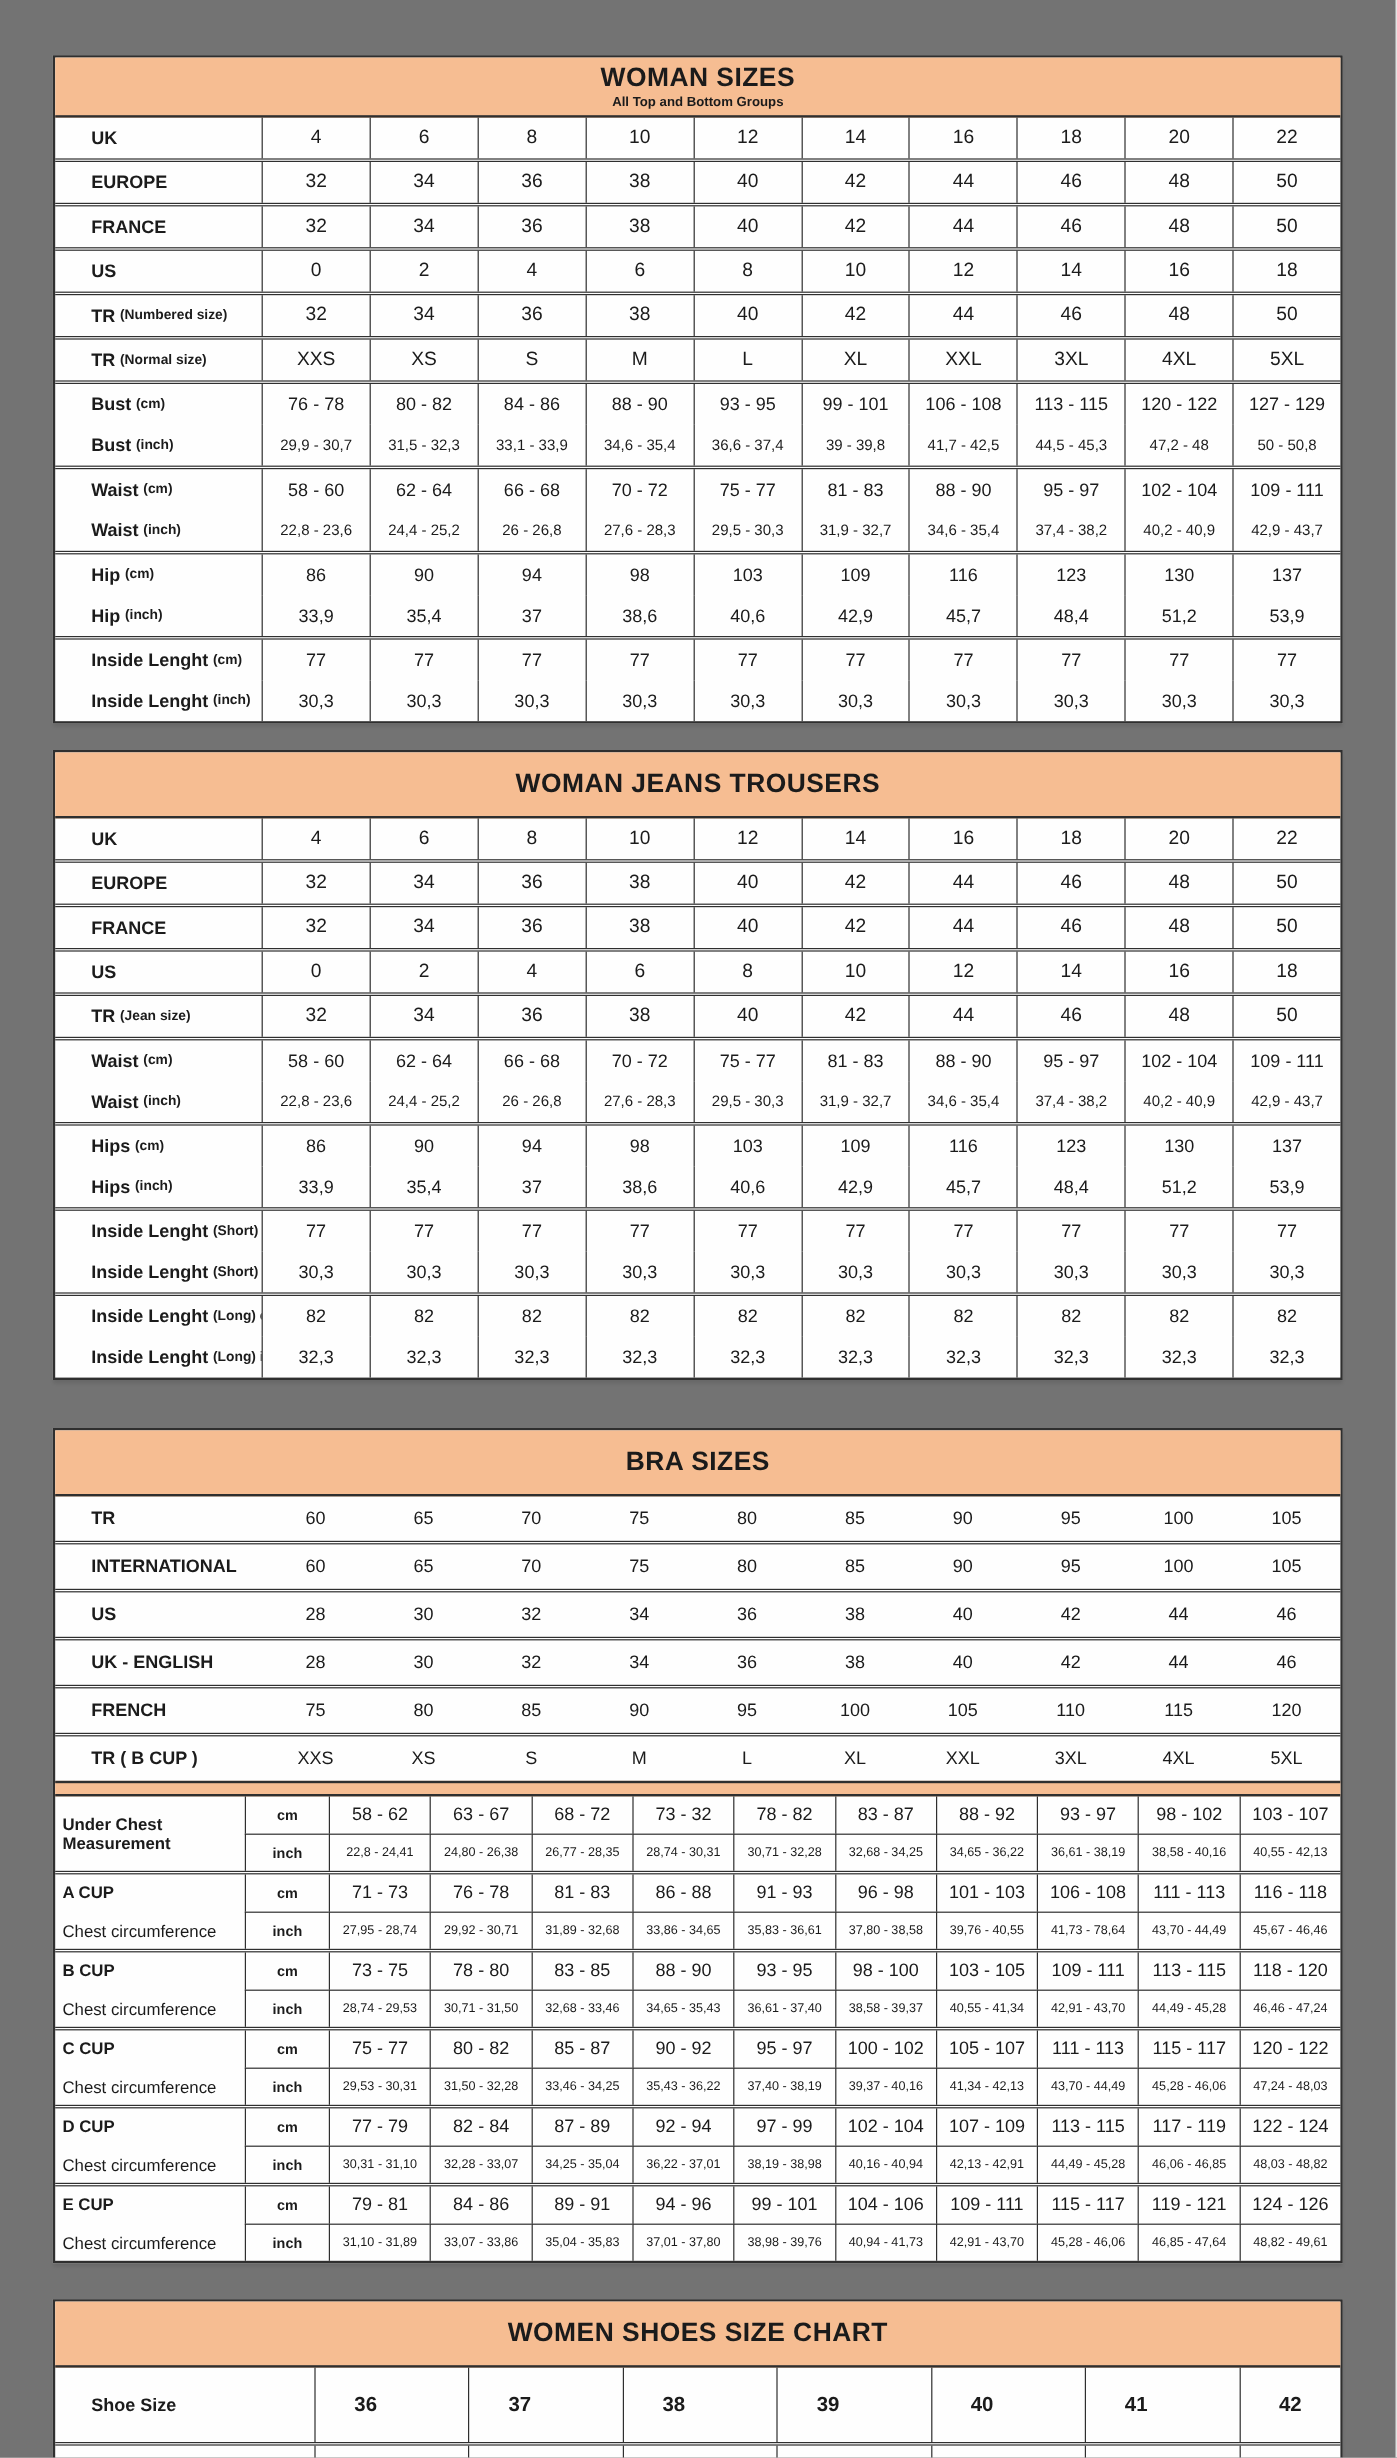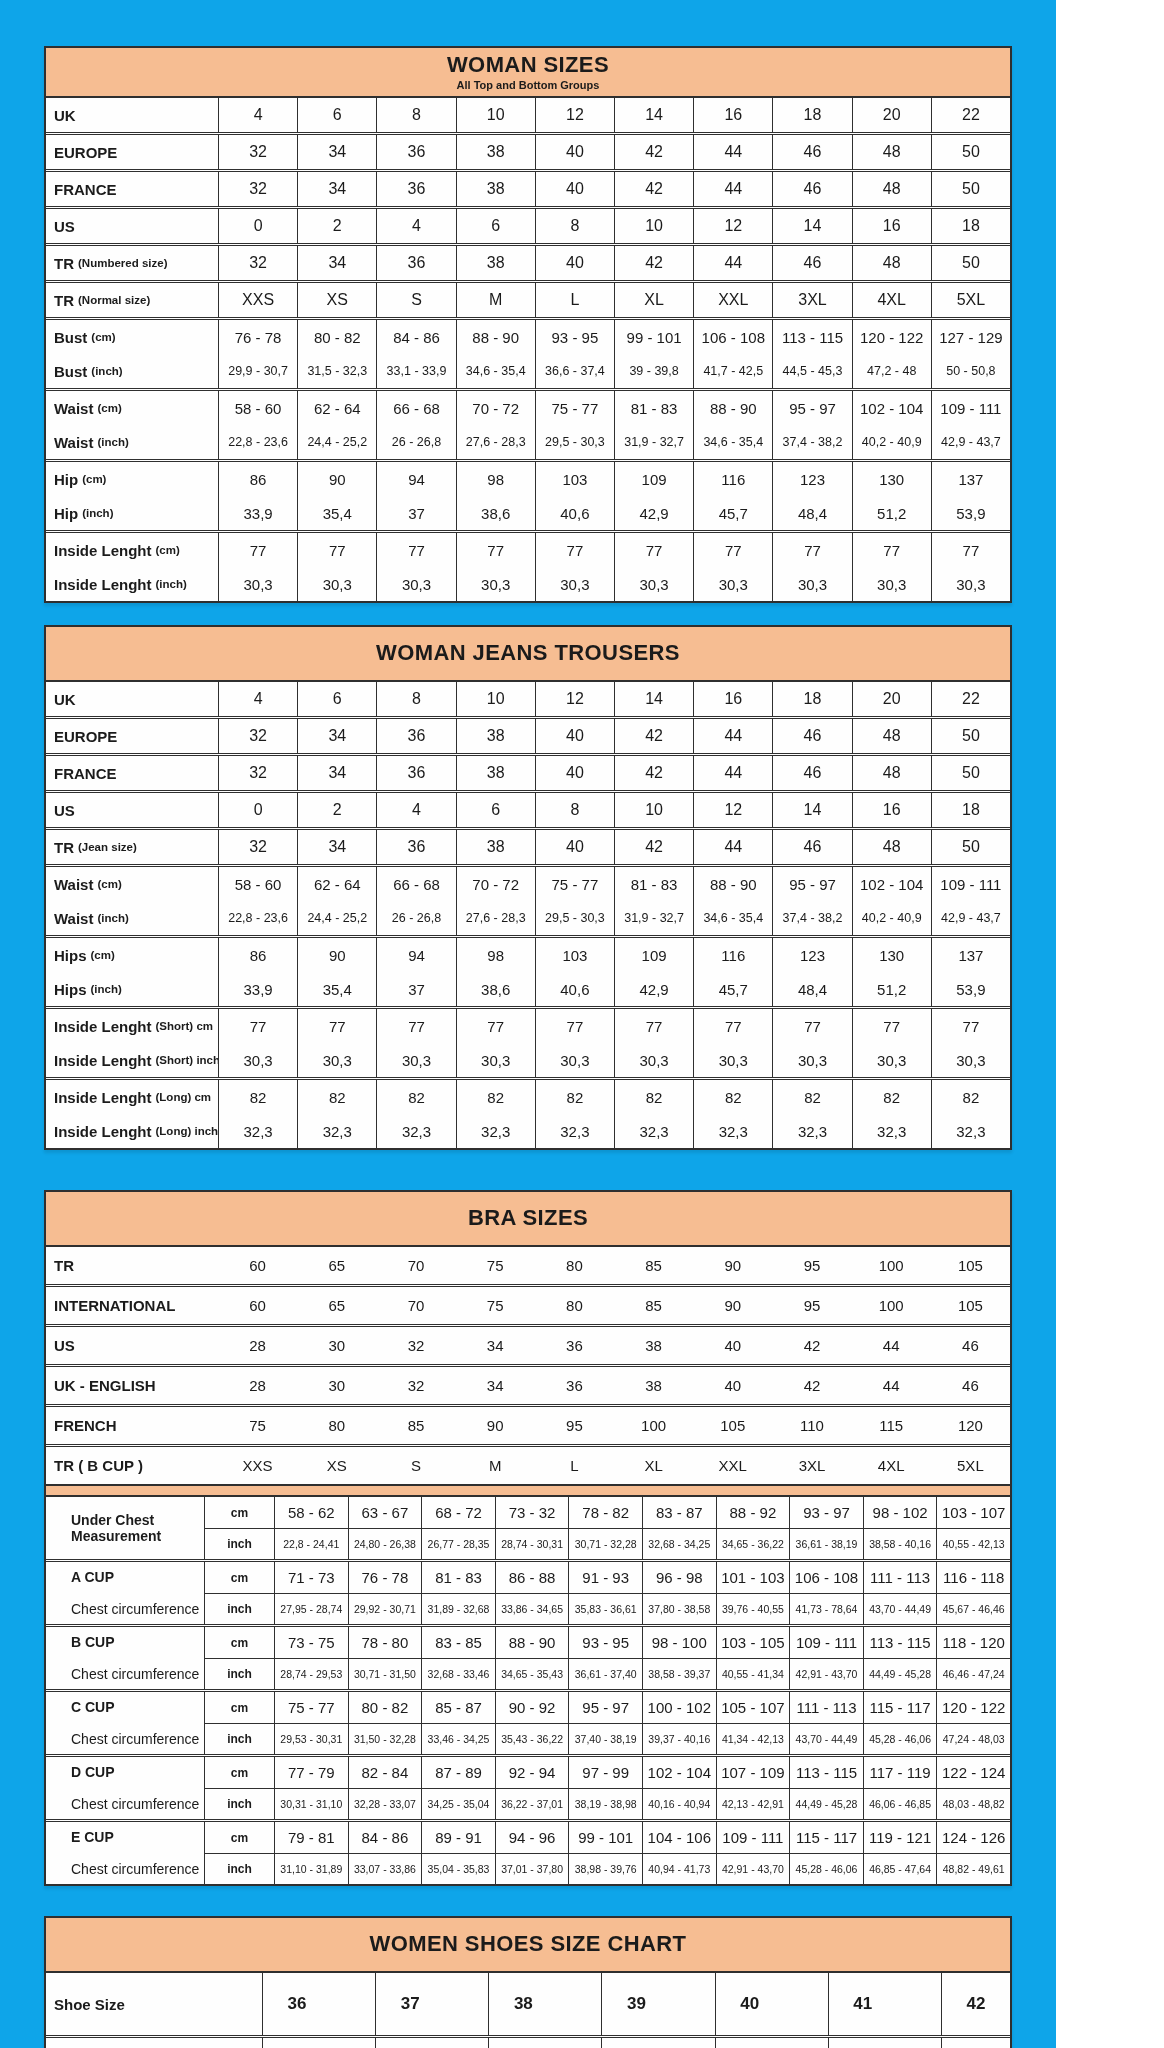--- a/index.html
+++ b/index.html
@@ -2,46 +2,46 @@
 <html style="--accent: #f6bd92; --bd: #2f2f2f; --txt: #1b1b1b;"><head>
 <meta charset="utf-8">
 <style>
   :root{
     --bd:#2f2f2f;
     --accent:#f6bd92;
     --txt:#1b1b1b;
   }
   *{box-sizing:border-box;margin:0;padding:0;}
   body{background:#fff;font-family:"Liberation Sans",sans-serif;color:var(--txt);}
-  .sheet{width:1056px;height:2048px;background:#0ea5e9;overflow:hidden;position:relative;}
+  .sheet{width:1163px;height:2048px;background:#737373;overflow:hidden;position:relative;}
   .tbl{margin:0 44px;border:2.5px solid var(--bd);background:#fefefe;box-shadow:0 3px 3px rgba(0,0,0,.10);}
   .tbl-title{background:var(--accent);border-bottom:2.5px solid var(--bd);text-align:center;padding:4px 0 5px 0;}
   .tbl-title.pad-lg{padding:13px 0 14px 0;}
   .t-main{font-size:22px;font-weight:bold;letter-spacing:.4px;}
   .t-sub{font-size:11px;font-weight:bold;margin-top:1px;}
   .section + .section{border-top:3px double var(--bd);}
   .row{display:grid;}
   .cols10{grid-template-columns:172px repeat(10,1fr);}
   .cols7{grid-template-columns:172px repeat(7,1fr);gap:44px;}
   .cell{display:flex;align-items:center;justify-content:center;border-left:1.4px solid var(--bd);height:34px;overflow:hidden;white-space:nowrap;}
-  .cell.lab{justify-content:flex-start;padding-left:8px;border-left:none;}
+  .cell.lab{justify-content:flex-start;padding-left:30px;border-left:none;}
   .lab-main{font-size:15px;font-weight:bold;}
   .lab-small{font-size:11.5px;font-weight:bold;margin-left:4px;}
   .v-std{font-size:16px;}
   .v-cm{font-size:15px;}
   .v-inch{font-size:12.5px;}
   
   .row-plain .cell{border-left:none;height:37px;}
   .row-plain .cell.lab{border-left:none;}
   .v-bra{font-size:15px;}
   .bra-divider{height:13px;background:var(--accent);border-top:2px solid var(--bd);border-bottom:2px solid var(--bd);}
   
   .cup-group{display:grid;grid-template-columns:158px 70px repeat(10,1fr);grid-auto-rows:31px;}
   .cup-group + .cup-group{border-top:3px double var(--bd);}
-  .cup-lab{grid-row:1/3;grid-column:1;display:flex;flex-direction:column;justify-content:center;padding-left:25px;border-left:none;}
+  .cup-lab{grid-row:1/3;grid-column:1;display:flex;flex-direction:column;justify-content:center;padding-left:6px;border-left:none;}
   .cup-lab-main{font-size:14px;font-weight:bold;line-height:1.15;white-space:normal;}
   .cup-lab-small{font-size:14px;margin-top:16px;}
   .cup-cell{display:flex;align-items:center;justify-content:center;border-left:1.4px solid var(--bd);overflow:hidden;white-space:nowrap;}
   .cup-cell.r2{border-top:1.4px solid var(--bd);}
   .cup-unit{font-size:12px;font-weight:bold;}
   .cup-cm{font-size:15px;}
   .cup-inch{font-size:10.5px;text-align:center;}
   
   .tbl-shoes .section:nth-child(1) .cell{height:62px;}
   .tbl-shoes .section:nth-child(2) .cell{height:46px;}

